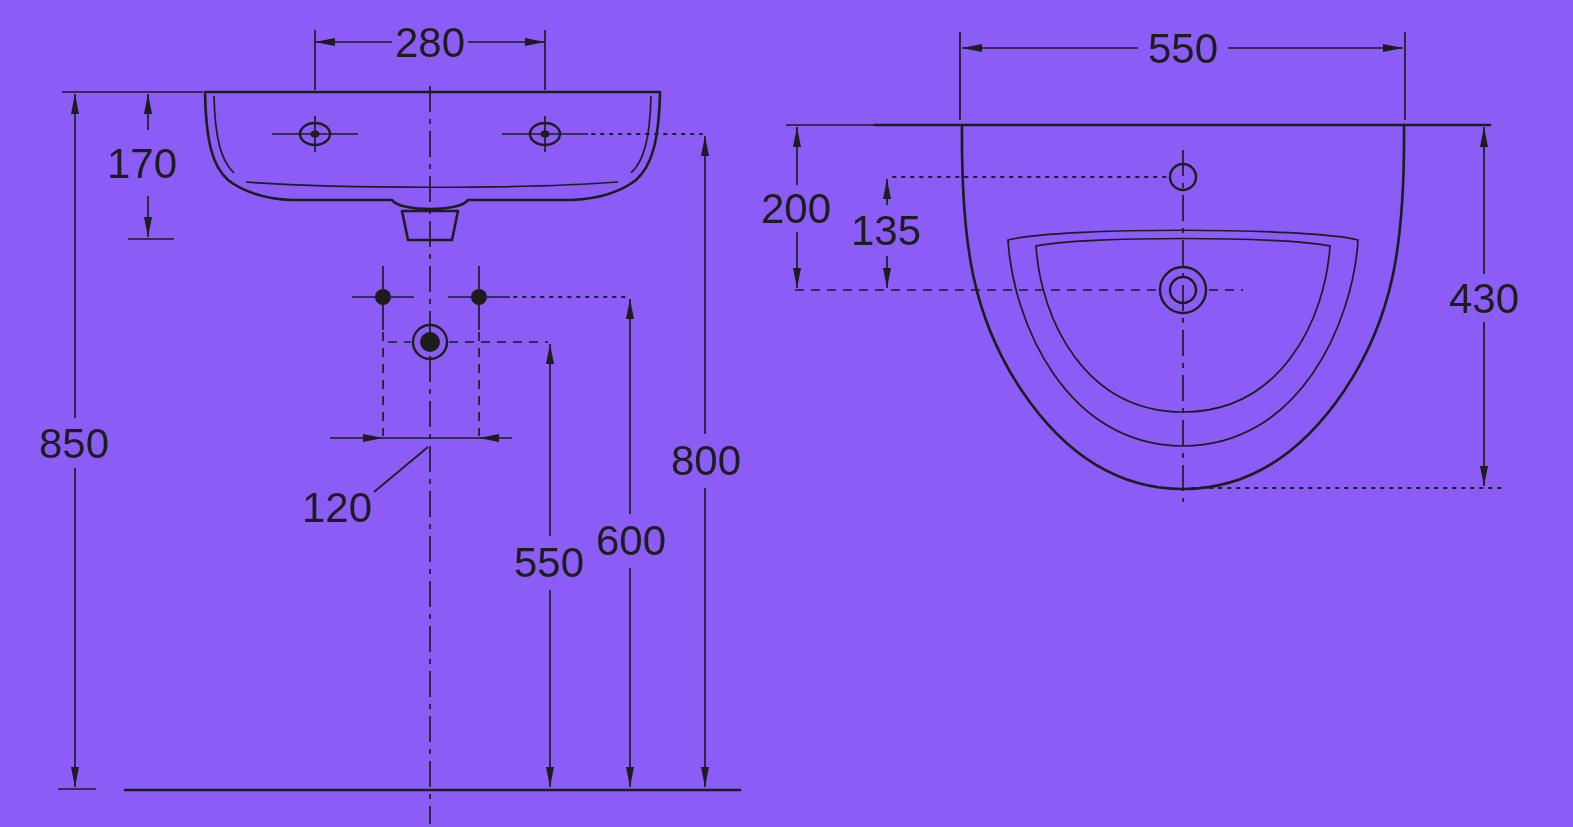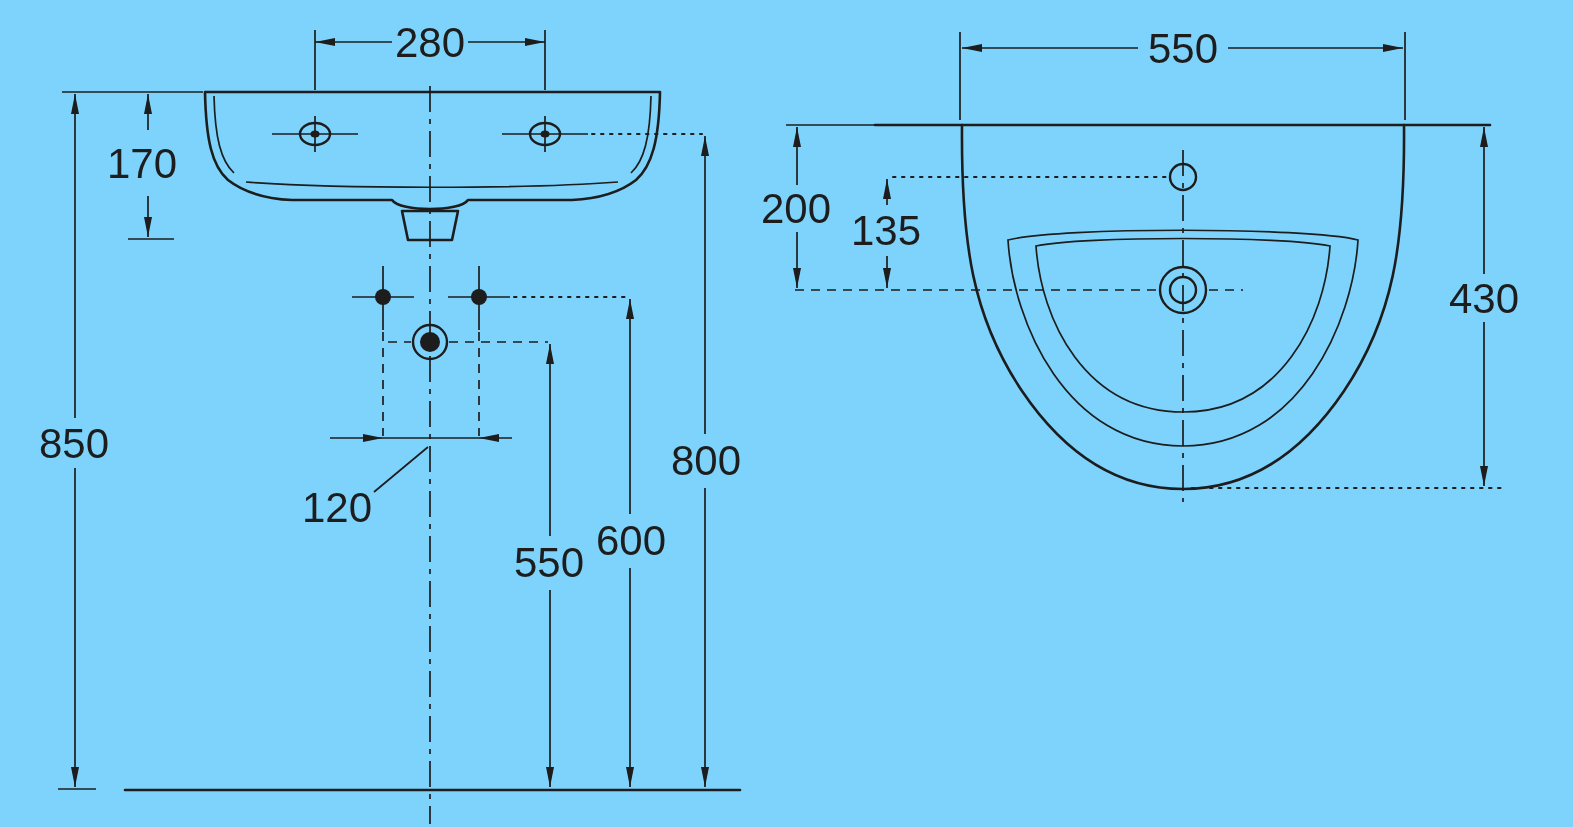--- a/index.html
+++ b/index.html
@@ -1,17 +1,17 @@
 <!DOCTYPE html>
 <html><head>
 <meta charset="utf-8">
 <style>
   html,body { margin:0; padding:0; background:#ffffff; }
   .canvas {
-    width:1573px; height:827px; position:relative; background:#7dd3fc;
+    width:1573px; height:827px; position:relative; background:#8b5cf6;
     font-family:"Liberation Sans", sans-serif;
   }
   svg { display:block; }
   
   .ol { stroke:#1d1d1d; stroke-width:2.6; fill:none; stroke-linecap:round; stroke-linejoin:round; }
   
   .tl { stroke:#1d1d1d; stroke-width:1.7; fill:none; stroke-linecap:butt; }
   
   .mc { stroke:#1d1d1d; stroke-width:2.4; fill:none; }
   .fill { fill:#1d1d1d; stroke:none; }

